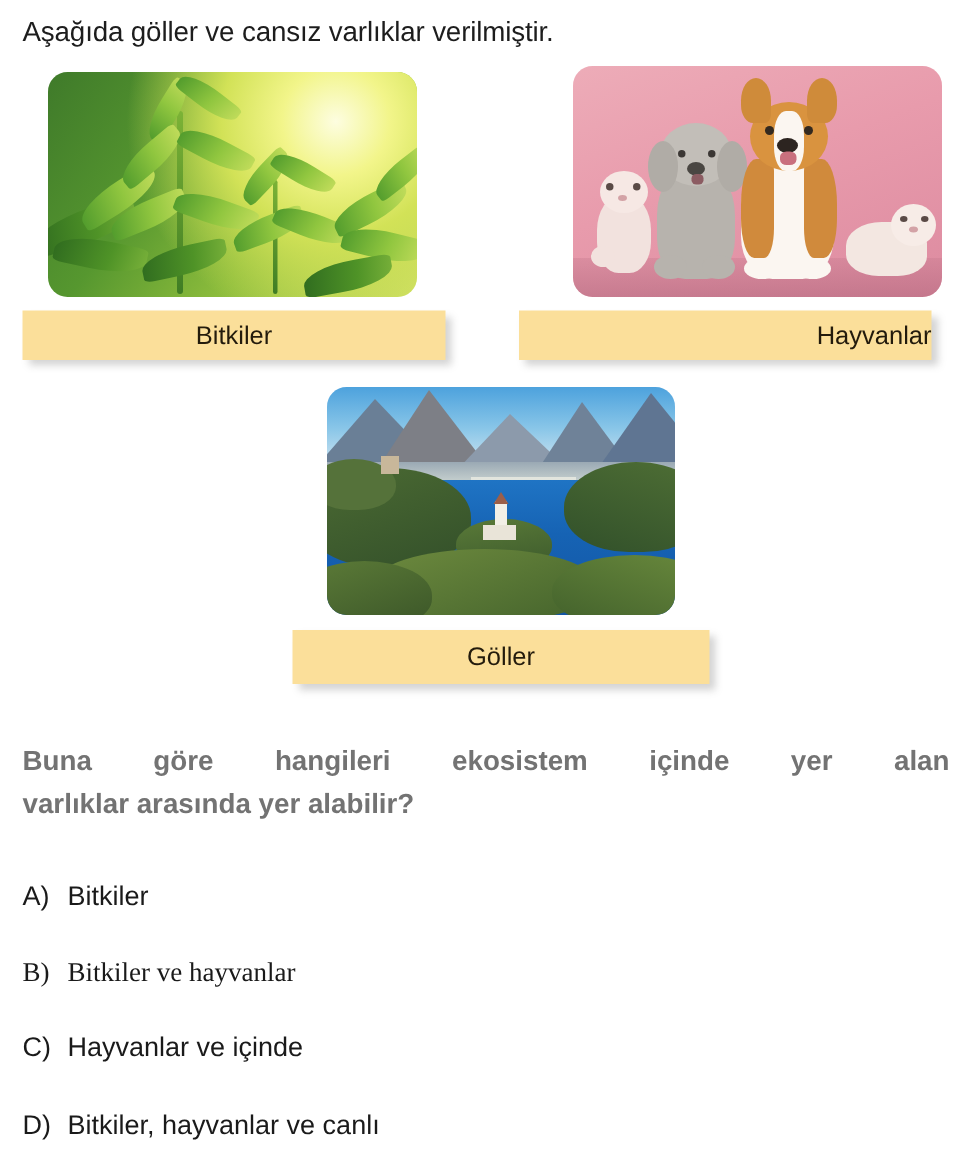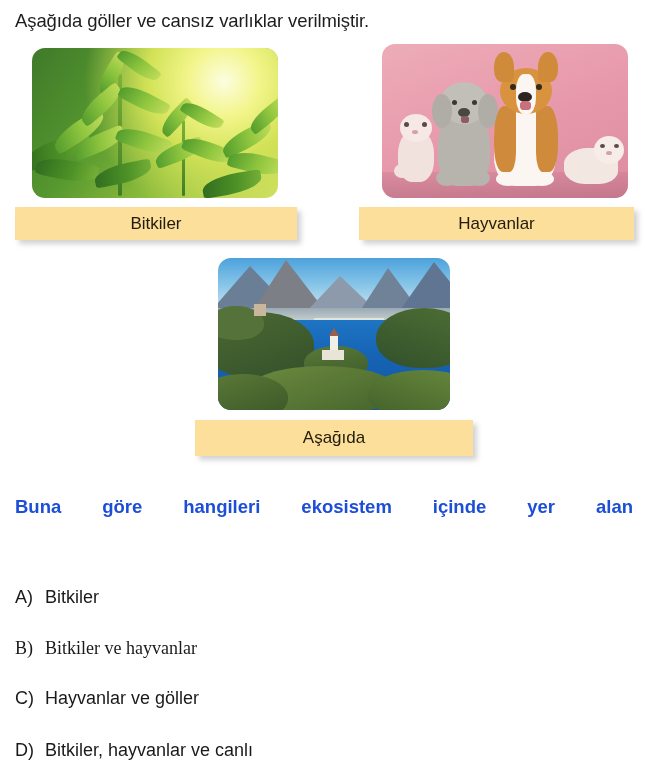--- a/index.html
+++ b/index.html
@@ -47,21 +47,21 @@
     font-size: 17px;
     color: #231b0c;
   }
 
   
   #photo-plants { left: 32px;  top: 48px;  width: 246px; height: 150px; }
   #cap-plants   { left: 15px;  top: 207px; width: 282px; height: 33px; }
 
   
   #photo-animals { left: 382px; top: 44px;  width: 246px; height: 154px; }
-  #cap-animals   { left: 359px; top: 207px; width: 275px; height: 33px; }
+  #cap-animals   { left: 346px; top: 207px; width: 275px; height: 33px; justify-content: flex-end; }
 
   
   #photo-lakes { left: 218px; top: 258px; width: 232px; height: 152px; }
   #cap-lakes   { left: 195px; top: 420px; width: 278px; height: 36px; }
 
   
   .plants-bg {
     position: absolute; inset: 0;
     background:
       radial-gradient(circle at 78% 22%, #fdfde0 0%, #f2f58a 16%, #d2e257 34%, transparent 62%),
@@ -106,21 +106,21 @@
   
   .question {
     position: absolute;
     left: 15px;
     top: 492px;
     width: 618px;
     font-size: 18.5px;
     font-weight: bold;
     line-height: 29px;
     text-align: justify;
-    color: #1d4ed8;
+    color: #737373;
   }
   .question .l1 { display: block; text-align: justify; text-align-last: justify; }
   .question .l2 { display: block; }
 
   
   .option {
     position: absolute;
     left: 15px;
     font-size: 18px;
     line-height: 24px;
@@ -248,32 +248,33 @@
     <div class="forest" style="left:86px; top:88px; width:64px; height:34px; background:linear-gradient(170deg,#5a7a38,#3c5a2c);"></div>
     <div style="position:absolute; left:112px; top:76px; width:8px; height:22px; background:#f2efe6;"></div>
     <div style="position:absolute; left:111px; top:70px; width:0; height:0; border-left:5px solid transparent; border-right:5px solid transparent; border-bottom:8px solid #9b5f4a;"></div>
     <div style="position:absolute; left:104px; top:92px; width:22px; height:10px; background:#e9e4d8;"></div>
 
     <div class="forest" style="left:30px;  top:108px; width:150px; height:48px; background:linear-gradient(160deg,#6d8a3e,#44632c);"></div>
     <div class="forest" style="left:-20px; top:116px; width:90px;  height:46px; background:linear-gradient(160deg,#5d7c38,#3a5528);"></div>
     <div class="forest" style="left:150px; top:112px; width:110px; height:48px; background:linear-gradient(200deg,#6a8a3d,#41602b);"></div>
   </div>
   <div class="caption" id="cap-lakes">
-    <span>Aşağıda</span>
+    <span>Göller</span>
   </div>
 </div>
 
 <div class="question">
   <span class="l1">Buna göre hangileri ekosistem içinde yer alan</span>
+  <span class="l2">varlıklar arasında yer alabilir?</span>
 </div>
 
 <div class="option" id="opt-a">
   <span class="ltr">A)</span><span>Bitkiler</span>
 </div>
 <div class="option" id="opt-b">
   <span class="ltr">B)</span><span>Bitkiler ve hayvanlar</span>
 </div>
 <div class="option" id="opt-c">
-  <span class="ltr">C)</span><span>Hayvanlar ve göller</span>
+  <span class="ltr">C)</span><span>Hayvanlar ve içinde</span>
 </div>
 <div class="option" id="opt-d">
   <span class="ltr">D)</span><span>Bitkiler, hayvanlar ve canlı</span>
 </div>
 
 </body></html>

